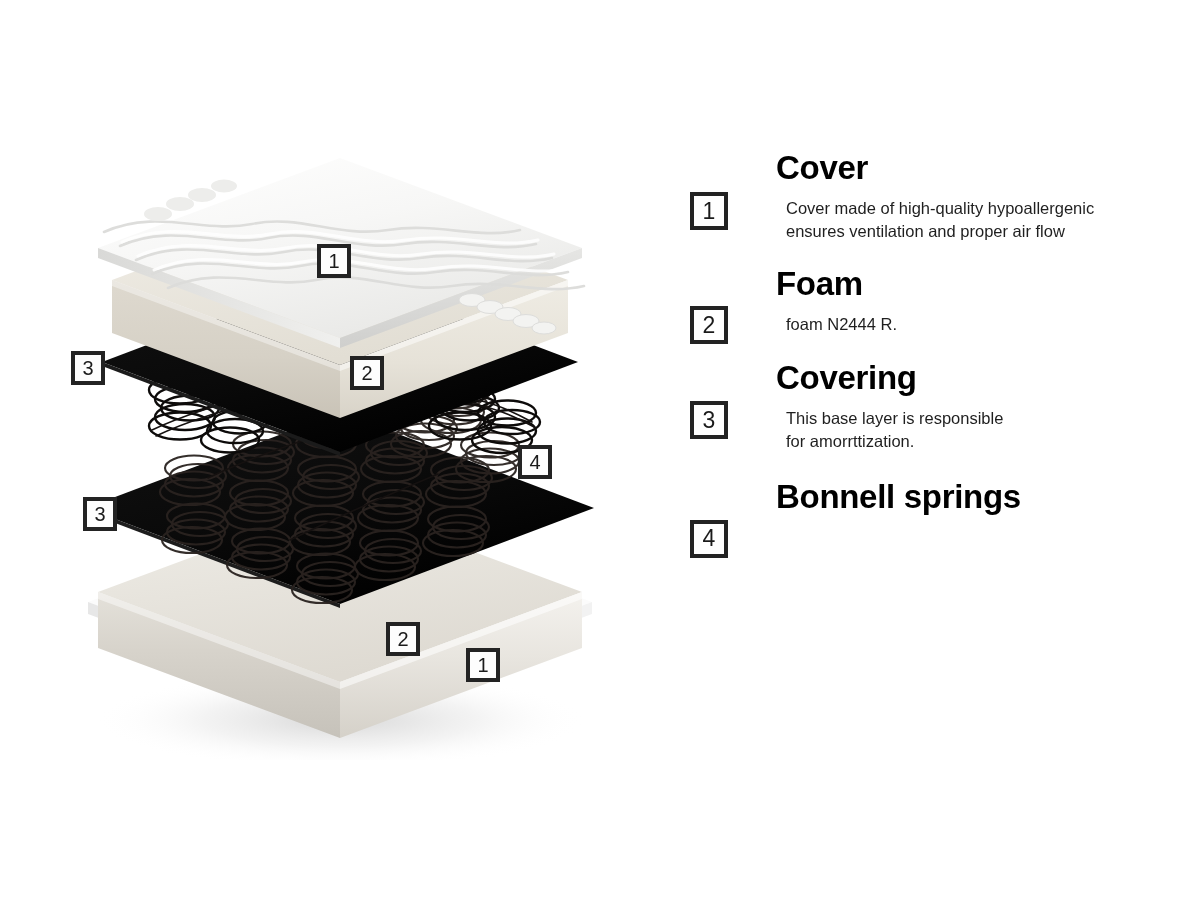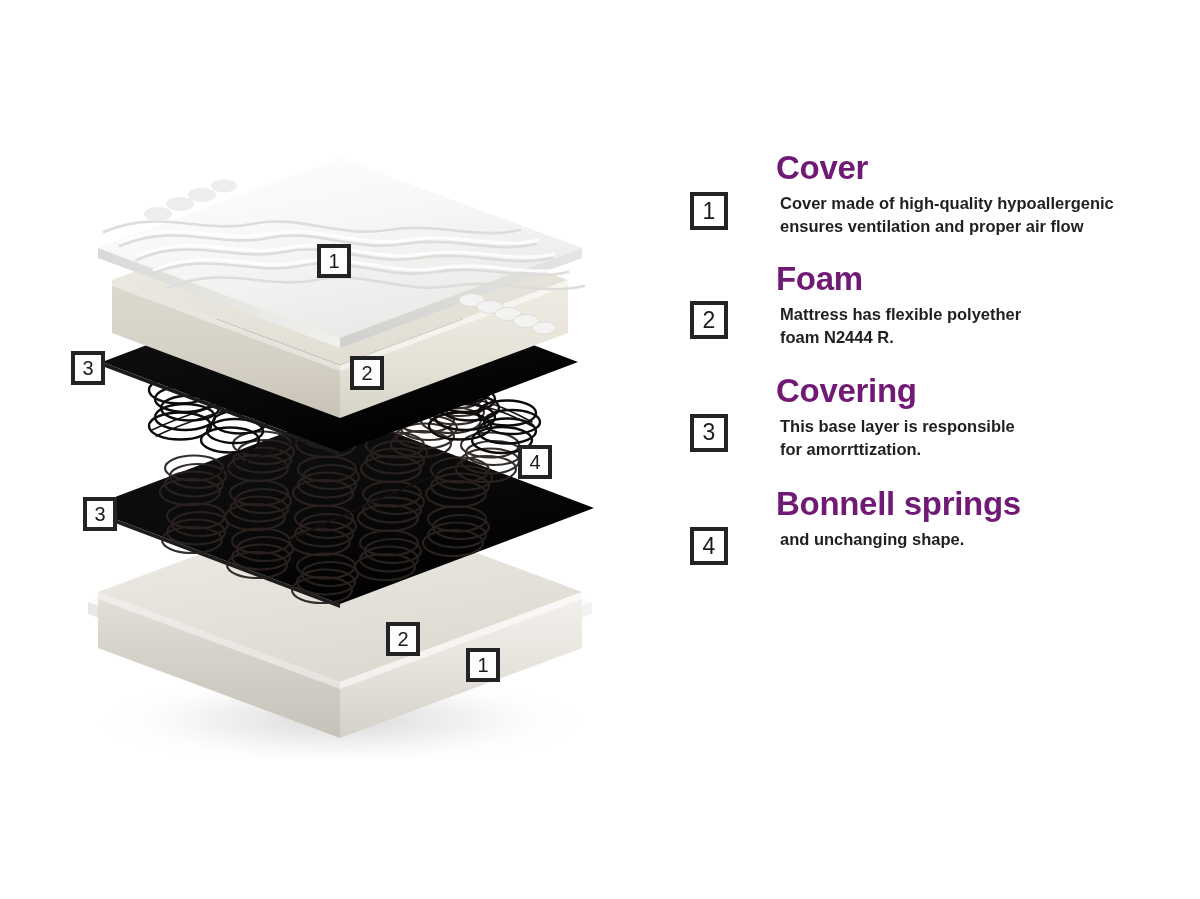--- a/index.html
+++ b/index.html
@@ -108,31 +108,30 @@
   .legend-entry.e4 .legend-num { top: 41px; }
 
   .legend-body {
     margin-left: 86px;
   }
   .legend-title {
     font-size: 33px;
     font-weight: bold;
     line-height: 1.12;
     letter-spacing: -0.3px;
-    color: #701a75;
+    color: #000000;
     margin: 0 0 5px 0;
     white-space: nowrap;
   }
   .legend-desc {
     font-size: 16.5px;
     line-height: 1.38;
     color: #1f1f1f;
-    margin: 4px;
+    margin: 10px;
     max-width: 380px;
-    font-weight: bold;
   }
   .legend-desc-line { display: block; }
 </style>
 </head>
 <body>
 
 <div id="page">
 
   <div id="diagram">
 
@@ -461,21 +460,20 @@
           <span class="legend-desc-line">ensures ventilation and proper air flow</span>
         </p>
       </div>
     </div>
 
     <div class="legend-entry e2">
       <div class="legend-num">2</div>
       <div class="legend-body">
         <h2 class="legend-title">Foam</h2>
         <p class="legend-desc">
-          <span class="legend-desc-line">Mattress has flexible polyether</span>
           <span class="legend-desc-line">foam N2444 R.</span>
         </p>
       </div>
     </div>
 
     <div class="legend-entry e3">
       <div class="legend-num">3</div>
       <div class="legend-body">
         <h2 class="legend-title">Covering</h2>
         <p class="legend-desc">
@@ -483,19 +481,18 @@
           <span class="legend-desc-line">for amorrttization.</span>
         </p>
       </div>
     </div>
 
     <div class="legend-entry e4">
       <div class="legend-num">4</div>
       <div class="legend-body">
         <h2 class="legend-title">Bonnell springs</h2>
         <p class="legend-desc">
-          <span class="legend-desc-line">and unchanging shape.</span>
         </p>
       </div>
     </div>
 
   </div>
 </div>
 
 </body></html>

